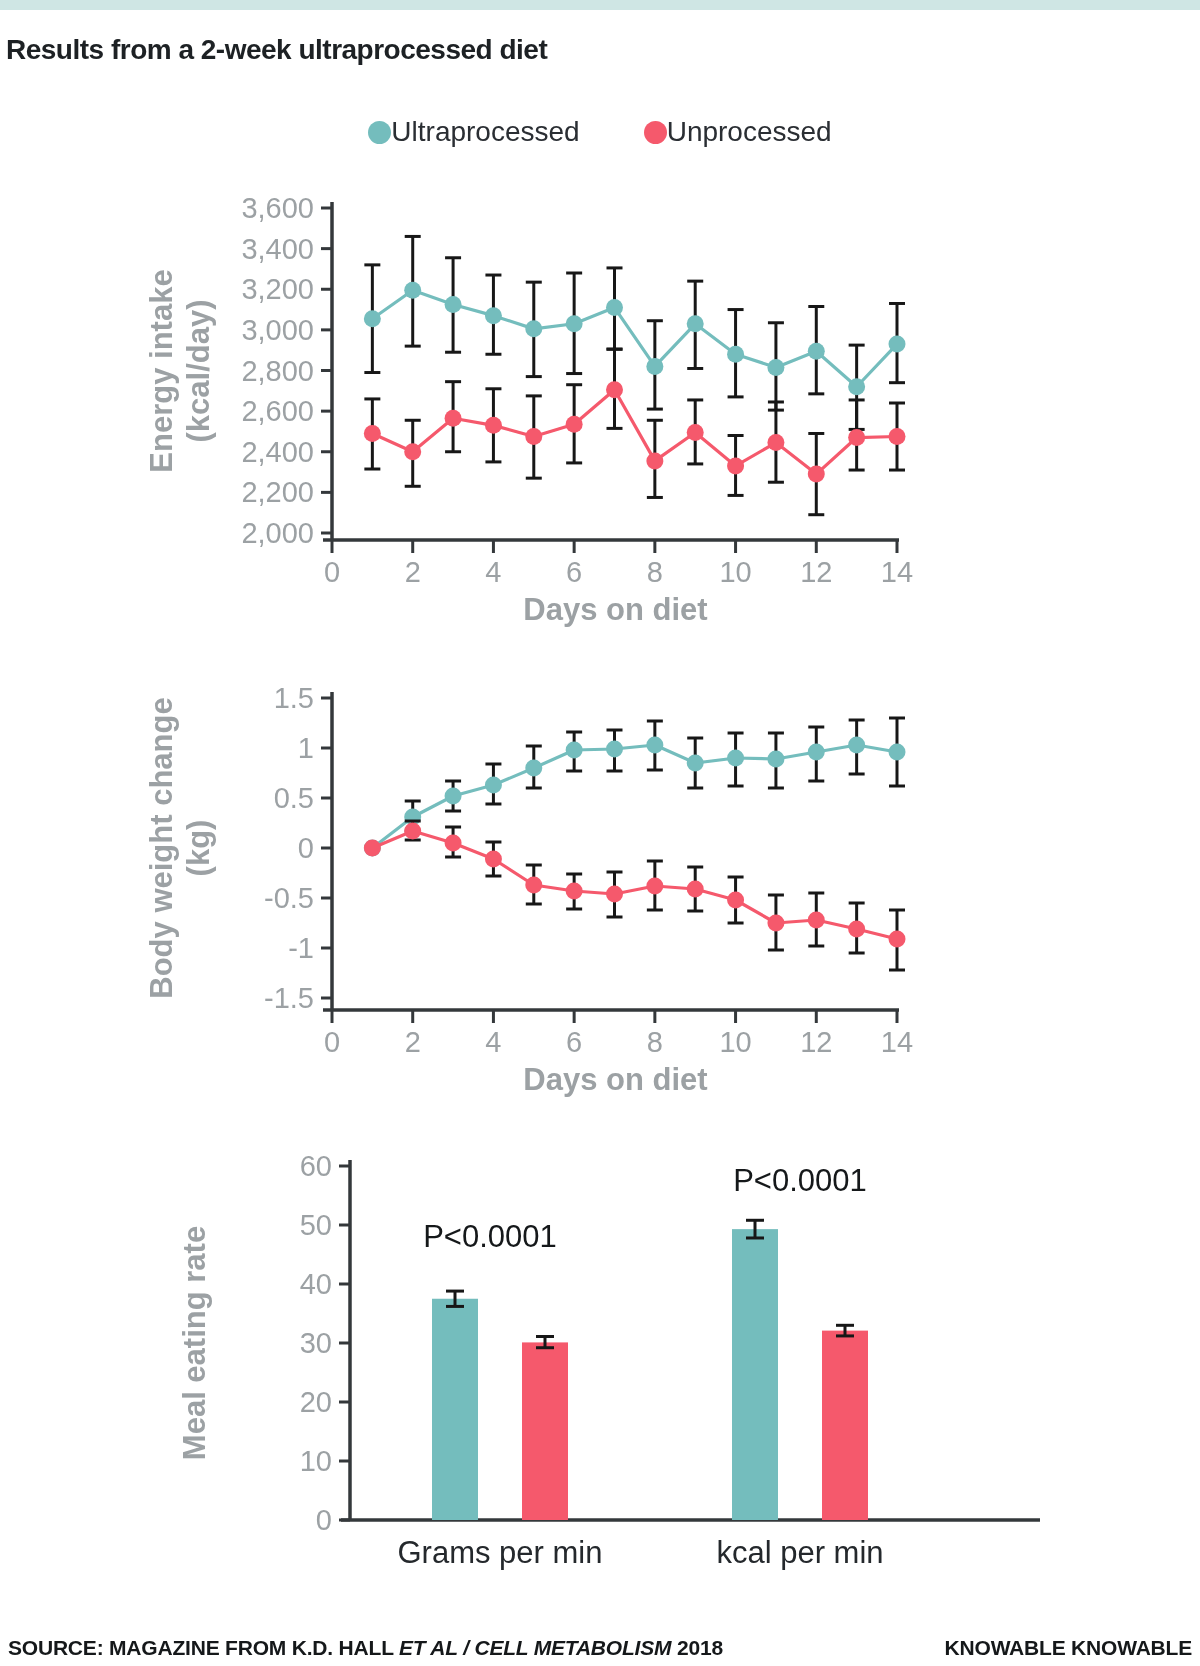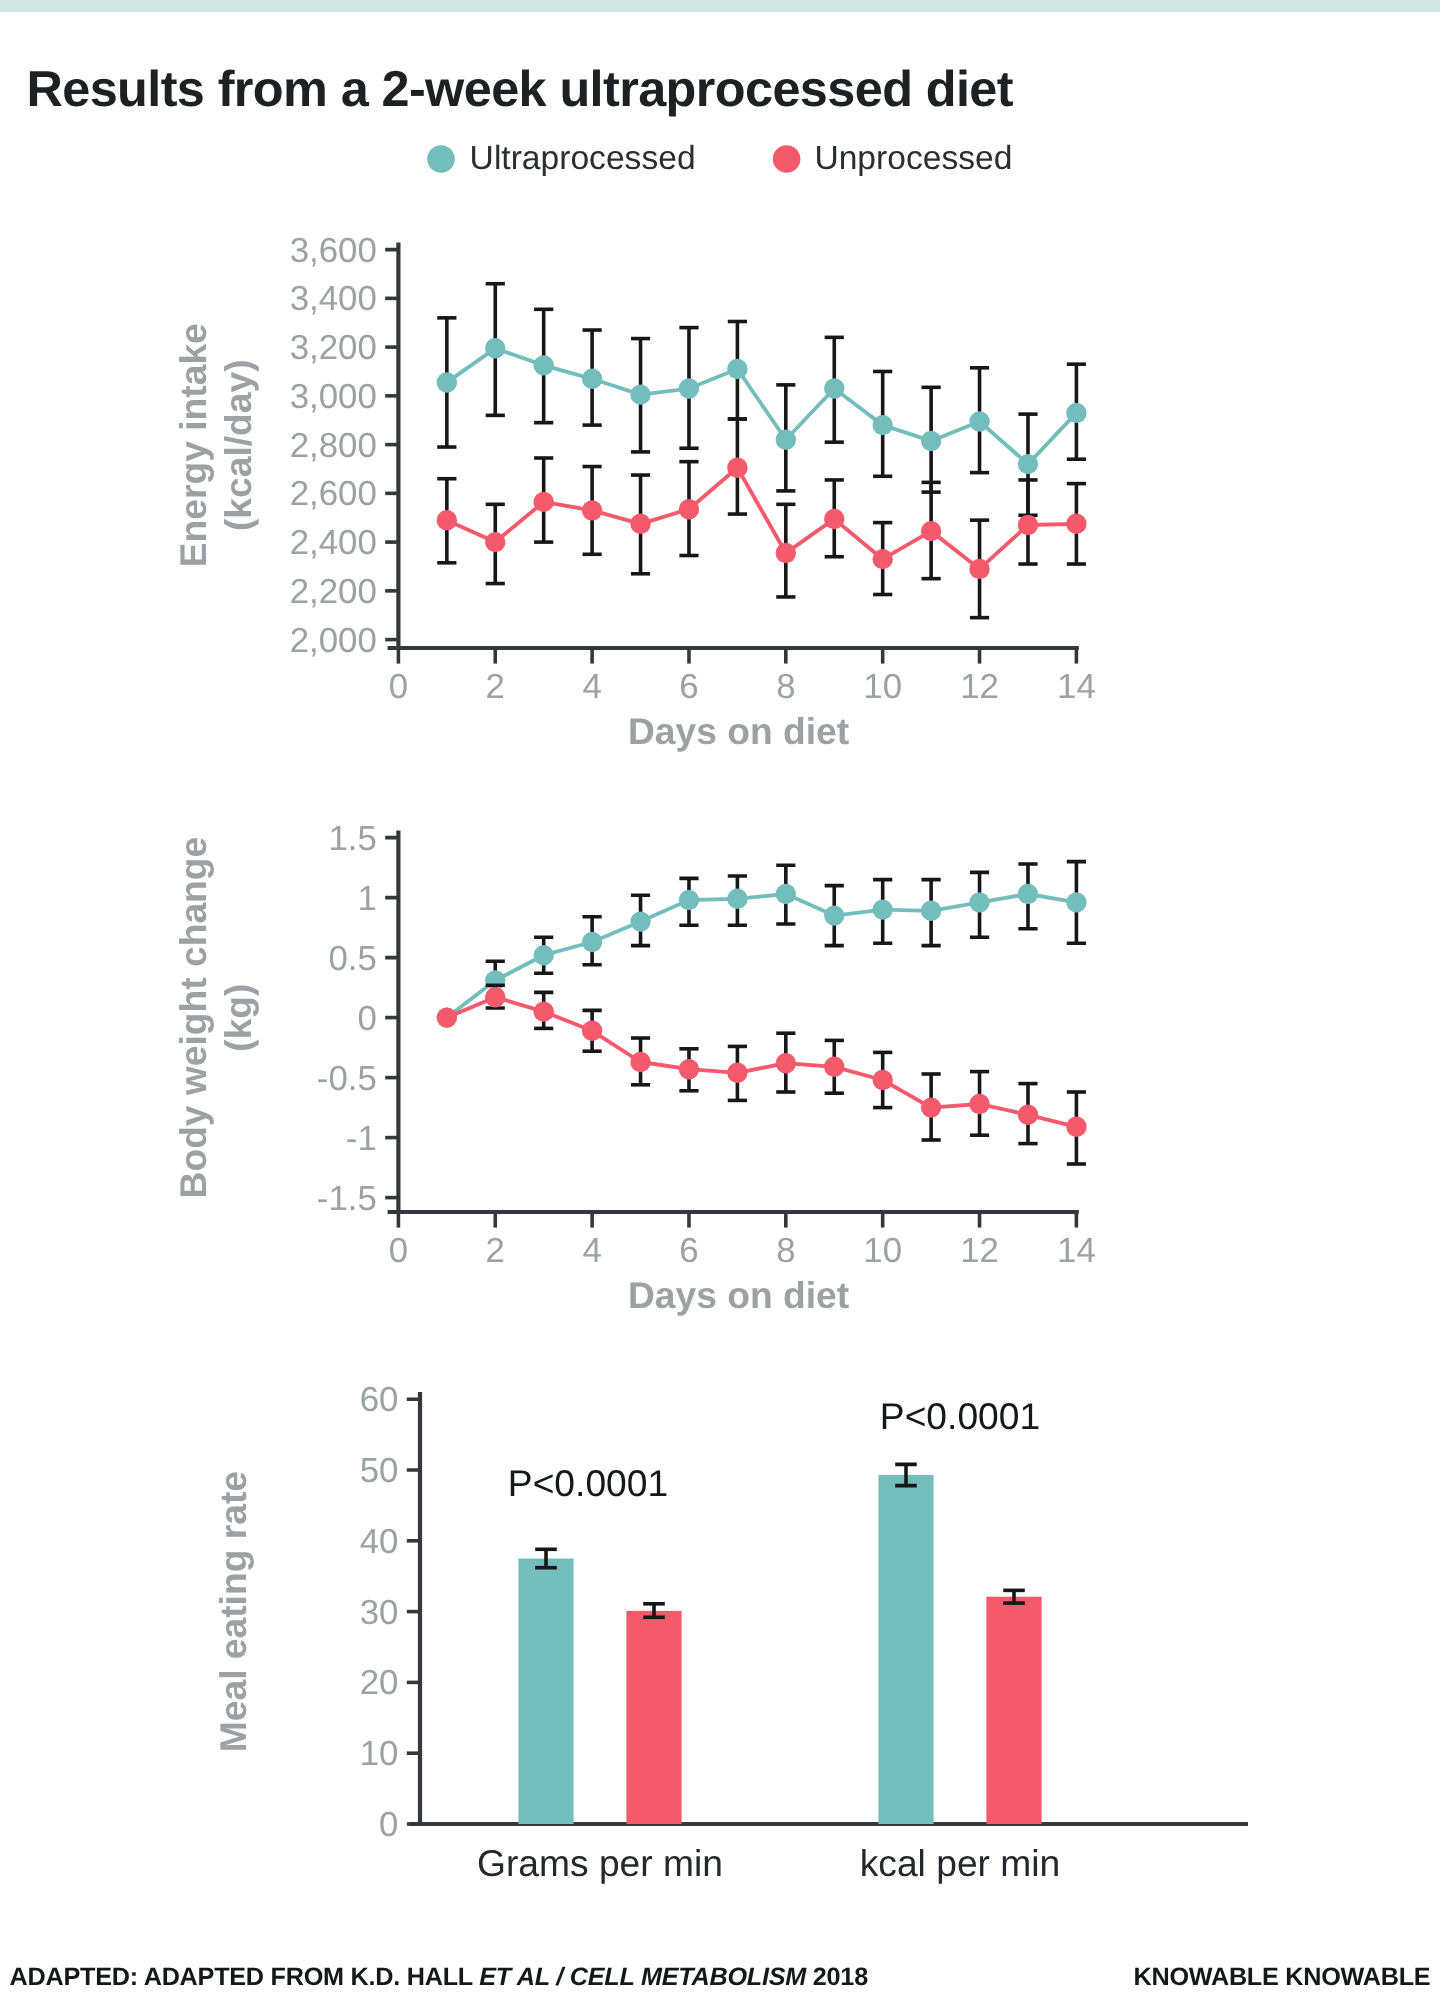--- a/index.html
+++ b/index.html
@@ -3,28 +3,28 @@
 <meta charset="utf-8">
 <title>Results from a 2-week ultraprocessed diet</title>
 <style>
   html,body{margin:0;padding:0;background:#ffffff;}
   .page{
     position:relative;width:1200px;height:1666px;background:#ffffff;
     font-family:"Liberation Sans", sans-serif;overflow:hidden;
   }
   .top-strip{position:absolute;top:0;left:0;width:1200px;height:10px;}
   .title{
-    position:absolute;top:34px;left:6px;margin:16px;
-    font-size:42px;font-weight:800;letter-spacing:-0.5px;color:#1d2124;
+    position:absolute;top:34px;left:6px;margin:0;
+    font-size:28px;font-weight:800;letter-spacing:-0.5px;color:#1d2124;
   }
   .legend{
     position:absolute;top:110px;left:0;width:1200px;height:44px;
     display:flex;justify-content:center;align-items:center;gap:64px;
   }
-  .legend-item{display:flex;align-items:center;gap:12px;text-align:center;}
+  .legend-item{display:flex;align-items:center;gap:0;text-align:center;}
   .legend .dot{width:23px;height:23px;border-radius:50%;display:inline-block;}
   .legend-label{font-size:28px;color:#2a2e33;font-weight:500;}
   .chart{position:absolute;left:0;}
   .chart text{font-family:"Liberation Sans", sans-serif;}
   .footer{
     position:absolute;top:1636px;left:8px;right:8px;
     display:flex;justify-content:space-between;align-items:baseline;
     font-size:21px;font-weight:600;color:#15181a;letter-spacing:-0.2px;
   }
   .footer em{}
@@ -386,18 +386,18 @@
       <line x1="836" y1="199.3" x2="854" y2="199.3" stroke="#171717" stroke-width="3"></line>
       <line x1="836" y1="209.92000000000002" x2="854" y2="209.92000000000002" stroke="#171717" stroke-width="3"></line>
       <text x="500" y="437" text-anchor="middle" font-size="31" fill="#24282c">Grams per min</text>
       <text x="800" y="437" text-anchor="middle" font-size="31" fill="#24282c">kcal per min</text>
       <text x="490" y="121" text-anchor="middle" font-size="31" font-weight="500" fill="#15181a">P&lt;0.0001</text>
       <text x="800" y="65" text-anchor="middle" font-size="31" font-weight="500" fill="#15181a">P&lt;0.0001</text>
     </svg>
 
   <div class="footer">
     <div class="source">
-      <span>ADAPTED: ADAPTED FROM K.D. HALL </span><em>ET AL / CELL METABOLISM</em><span> 2018</span>
+      <span>SOURCE: MAGAZINE FROM K.D. HALL </span><em>ET AL / CELL METABOLISM</em><span> 2018</span>
     </div>
     <div class="brand">KNOWABLE KNOWABLE</div>
   </div>
 
 </div>
 
 </body></html>

